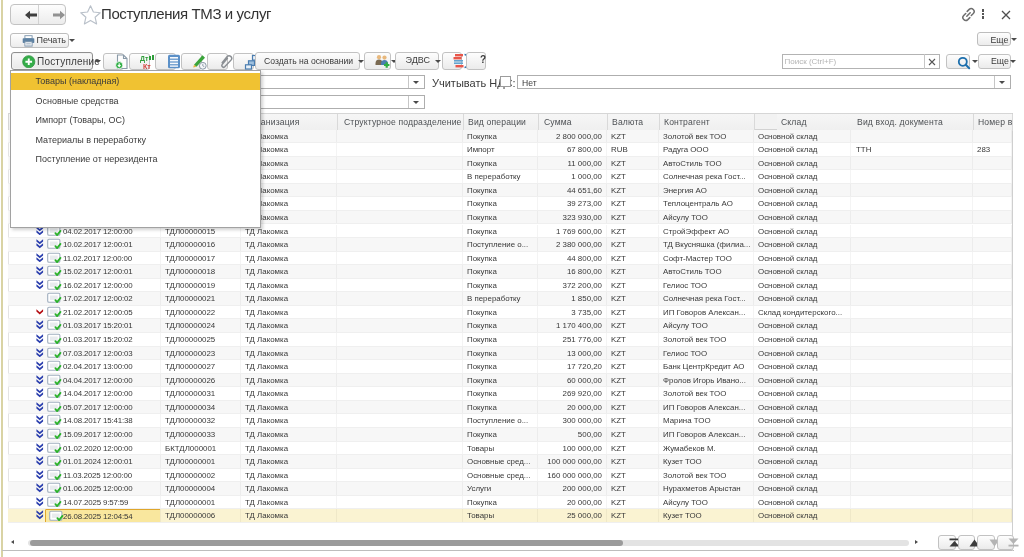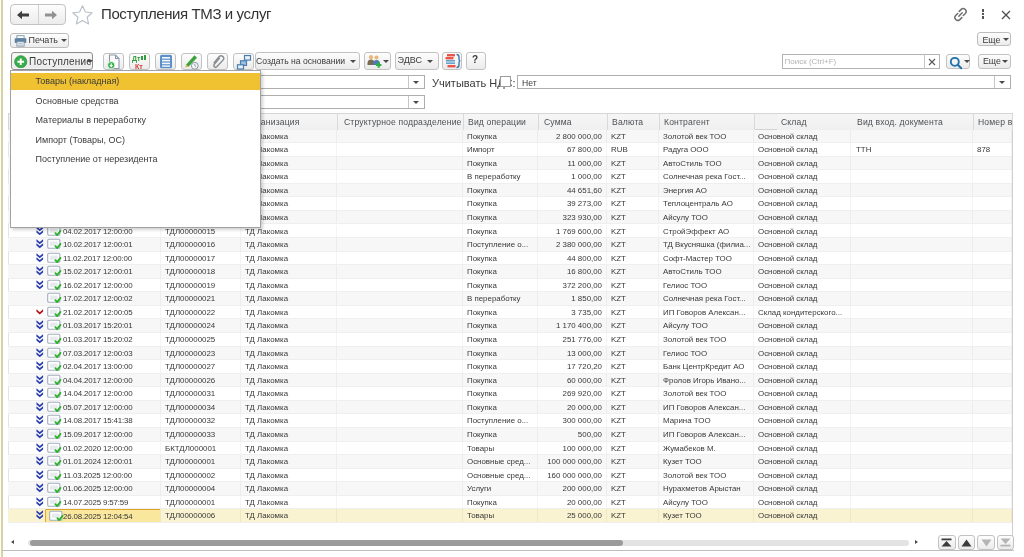--- a/index.html
+++ b/index.html
@@ -1,17 +1,17 @@
 <!DOCTYPE html>
 <html><head><meta charset="utf-8">
 <style>
 * { margin:0; padding:0; box-sizing:border-box; }
 html,body { width:1024px; height:557px; background:#fff; font-family:"Liberation Sans", sans-serif; overflow:hidden; position:relative; }
 .abs { position:absolute; }
-span.abs { line-height:1; }
+span.abs { line-height:1;margin-left:8px; }
 span.abs svg, .abs svg { display:block; }
 .btn { position:absolute; background:linear-gradient(#fefefe,#ececec); border:1px solid #bdbdbd; border-radius:3px; color:#3a3a3a; font-size:9px; }
 .dna { display:inline-block; width:0; height:0; border-left:3.2px solid transparent; border-right:3.2px solid transparent; border-top:3.6px solid #4a4a4a; vertical-align:middle; }
 
 .row { position:absolute; left:8px; width:1004px; height:13.57px; font-size:7.9px; color:#383838; }
 .row.alt { background:#f7f7f7; }
 .row.sel { background:#faf3d2; }
 .row .c { position:absolute; top:0; height:100%; line-height:13.1px; white-space:nowrap; overflow:hidden; border-right:1px solid rgba(0,0,0,0.045); }
 .row .c.r { text-align:right; }
 .row { border-bottom:1px solid #efefef; }
@@ -279,21 +279,21 @@
     </div>
     <div class="c" style="left:153px;width:80px;padding-left:4px">ТДЛ00000011</div>
     <div class="c" style="left:233px;width:96px;padding-left:4px">ТД&nbsp;Лакомка</div>
     <div class="c" style="left:329px;width:126px"></div>
     <div class="c" style="left:455px;width:75px;padding-left:4px">Импорт</div>
     <div class="c r" style="left:530px;width:69px;padding-right:4px">67&nbsp;800,00</div>
     <div class="c" style="left:599px;width:52px;padding-left:4px">RUB</div>
     <div class="c" style="left:651px;width:95px;padding-left:4px">Радуга ООО</div>
     <div class="c" style="left:746px;width:97px;padding-left:4px">Основной склад</div>
     <div class="c" style="left:843px;width:122px;padding-left:5px">ТТН</div>
-    <div class="c" style="left:965px;width:39px;padding-left:4px">878</div>
+    <div class="c" style="left:965px;width:39px;padding-left:4px">283</div>
   </div>
 <div class="row alt" style="top:156.64px">
     <div class="c" style="left:0;width:153px">
       <span style="position:absolute;left:28px;top:1px">
         <svg class="mk" width="7.5" height="9.6" viewBox="0 0 9 11">
           <path d="M0.5 0 L4.5 3.4 L8.5 0 L8.5 2.6 L4.5 6 L0.5 2.6 Z" fill="#2a3ead"></path>
           <path d="M0.5 4.8 L4.5 8.2 L8.5 4.8 L8.5 7.4 L4.5 10.8 L0.5 7.4 Z" fill="#2a3ead"></path>
         </svg>
       </span>
       <span style="position:absolute;left:39px;top:0">
@@ -1069,16 +1069,16 @@
 <span class="abs" style="left:1000px;top:538px">
     <svg width="11" height="9" viewBox="0 0 11 9">
       <path d="M5.5 6 L10.5 0.5 H0.5 Z" fill="#b4b4b4"></path>
       <rect x="0.5" y="6.7" width="10" height="1.8" fill="#b4b4b4"></rect>
     </svg>
   </span>
 
 <div class="abs" style="left:9.5px;top:70px;width:251px;height:158px;background:#fff;border:1px solid #a2a2a2;box-shadow:2px 2px 3px rgba(0,0,0,0.18);z-index:50;padding-top:1px">
     <div class="mi hl">Товары (накладная)</div>
     <div class="mi">Основные средства</div>
+    <div class="mi">Импорт (Товары, ОС)</div>
     <div class="mi">Материалы в переработку</div>
-    <div class="mi">Импорт (Товары, ОС)</div>
     <div class="mi">Поступление от нерезидента</div>
   </div>
 
 </body></html>

